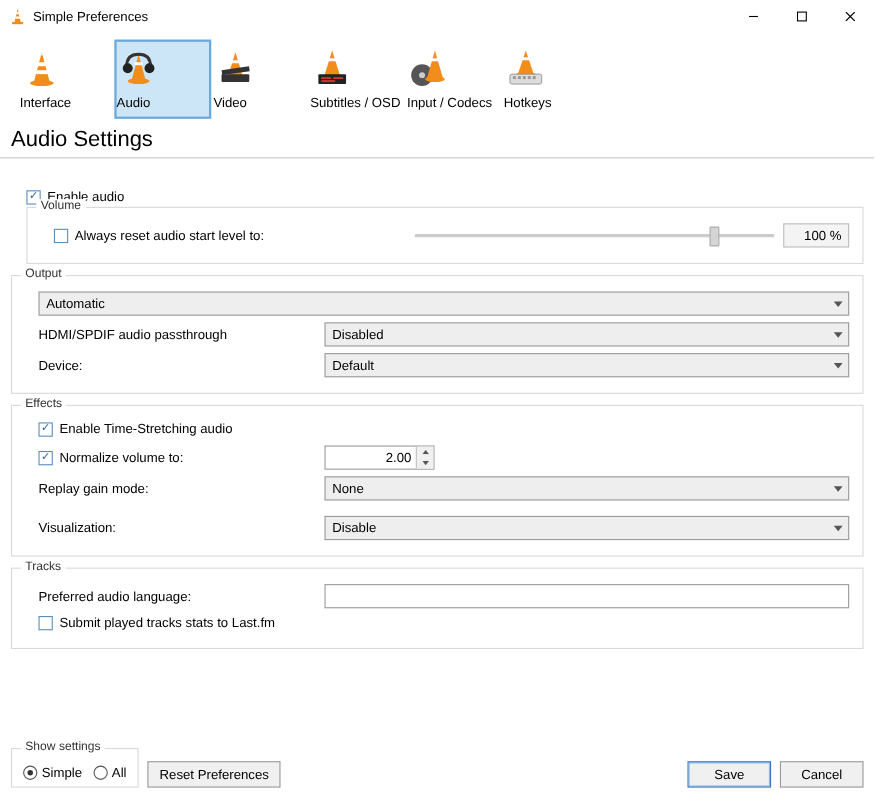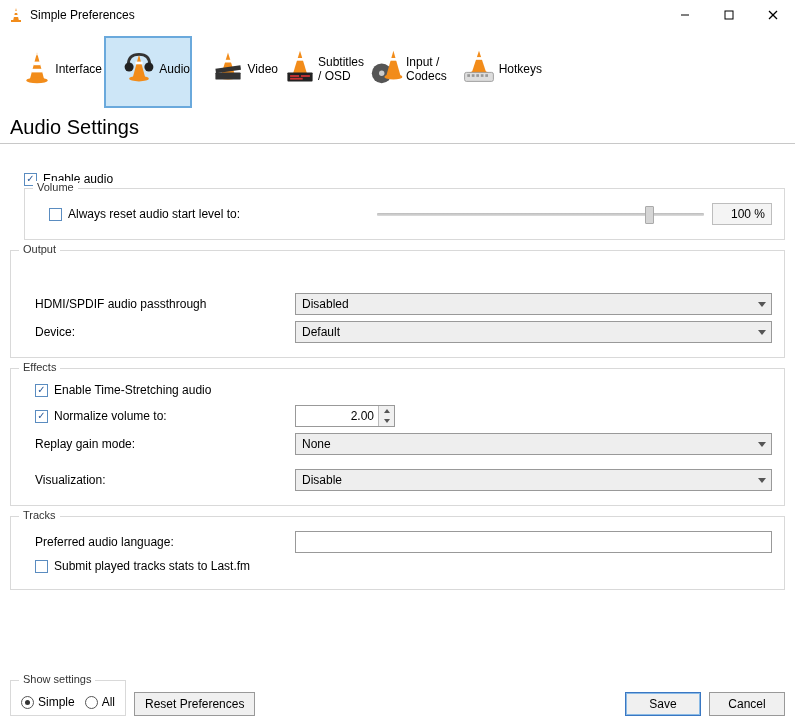--- a/index.html
+++ b/index.html
@@ -8,21 +8,21 @@
   
   .titlebar { height: 30px; display: flex; align-items: center; padding-left: 8px; }
   .titlebar .title { flex: 0 0 auto; }
   .titlebar .app-icon { width: 16px; height: 16px; margin-right: 6px; }
   .titlebar .spacer { flex: 1; }
   .titlebar .winbtn { width: 44px; height: 30px; display:flex; align-items:center; justify-content:center; }
   .titlebar .winbtn svg { width: 10px; height: 10px; }
 
   
   .cat-row { display:flex; padding: 6px 8px 2px 8px; gap: 0; }
-  .cat-item { width: 88px; height: 72px; display:flex; flex-direction:row; align-items:center; justify-content:flex-end; padding-bottom:6px; border:2px solid transparent; cursor:pointer; }
+  .cat-item { width: 88px; height: 72px; display:flex; flex-direction:column; align-items:flex-start; justify-content:flex-end; padding-bottom:6px; border:2px solid transparent; cursor:pointer; }
   .cat-item .cat-icon { width:40px; height:40px; display:flex; align-items:center; justify-content:center; margin-bottom:4px; }
   .cat-item .cat-label { font-size:12px; }
   .cat-item.selected { background:#cde6f7; border-color:#6aa9dc; }
   .cat-item:first-child { margin-left:8px; }
 
   
   .page-heading { font-size:20px; font-weight:400; padding: 6px 10px 4px 10px; border-bottom:1px solid #c8c8c8; margin-bottom:8px; }
 
   .content { padding: 0 10px; margin-top: 28px; }
 
@@ -208,20 +208,23 @@
           <div class="slider-thumb" style="left:82%;"></div>
         </div>
         <div class="pctbox">100 %</div>
       </div>
     </div>
   </div>
 
   <div class="group">
     <span class="group-title">Output</span>
     <div class="row">
+      <div class="ctl">
+          <div class="select">Automatic</div>
+        </div>
     </div>
     <div class="row">
       <div class="lab">HDMI/SPDIF audio passthrough</div>
       <div class="ctl">
           <div class="select">Disabled</div>
         </div>
     </div>
     <div class="row">
       <div class="lab">Device:</div>
       <div class="ctl">

